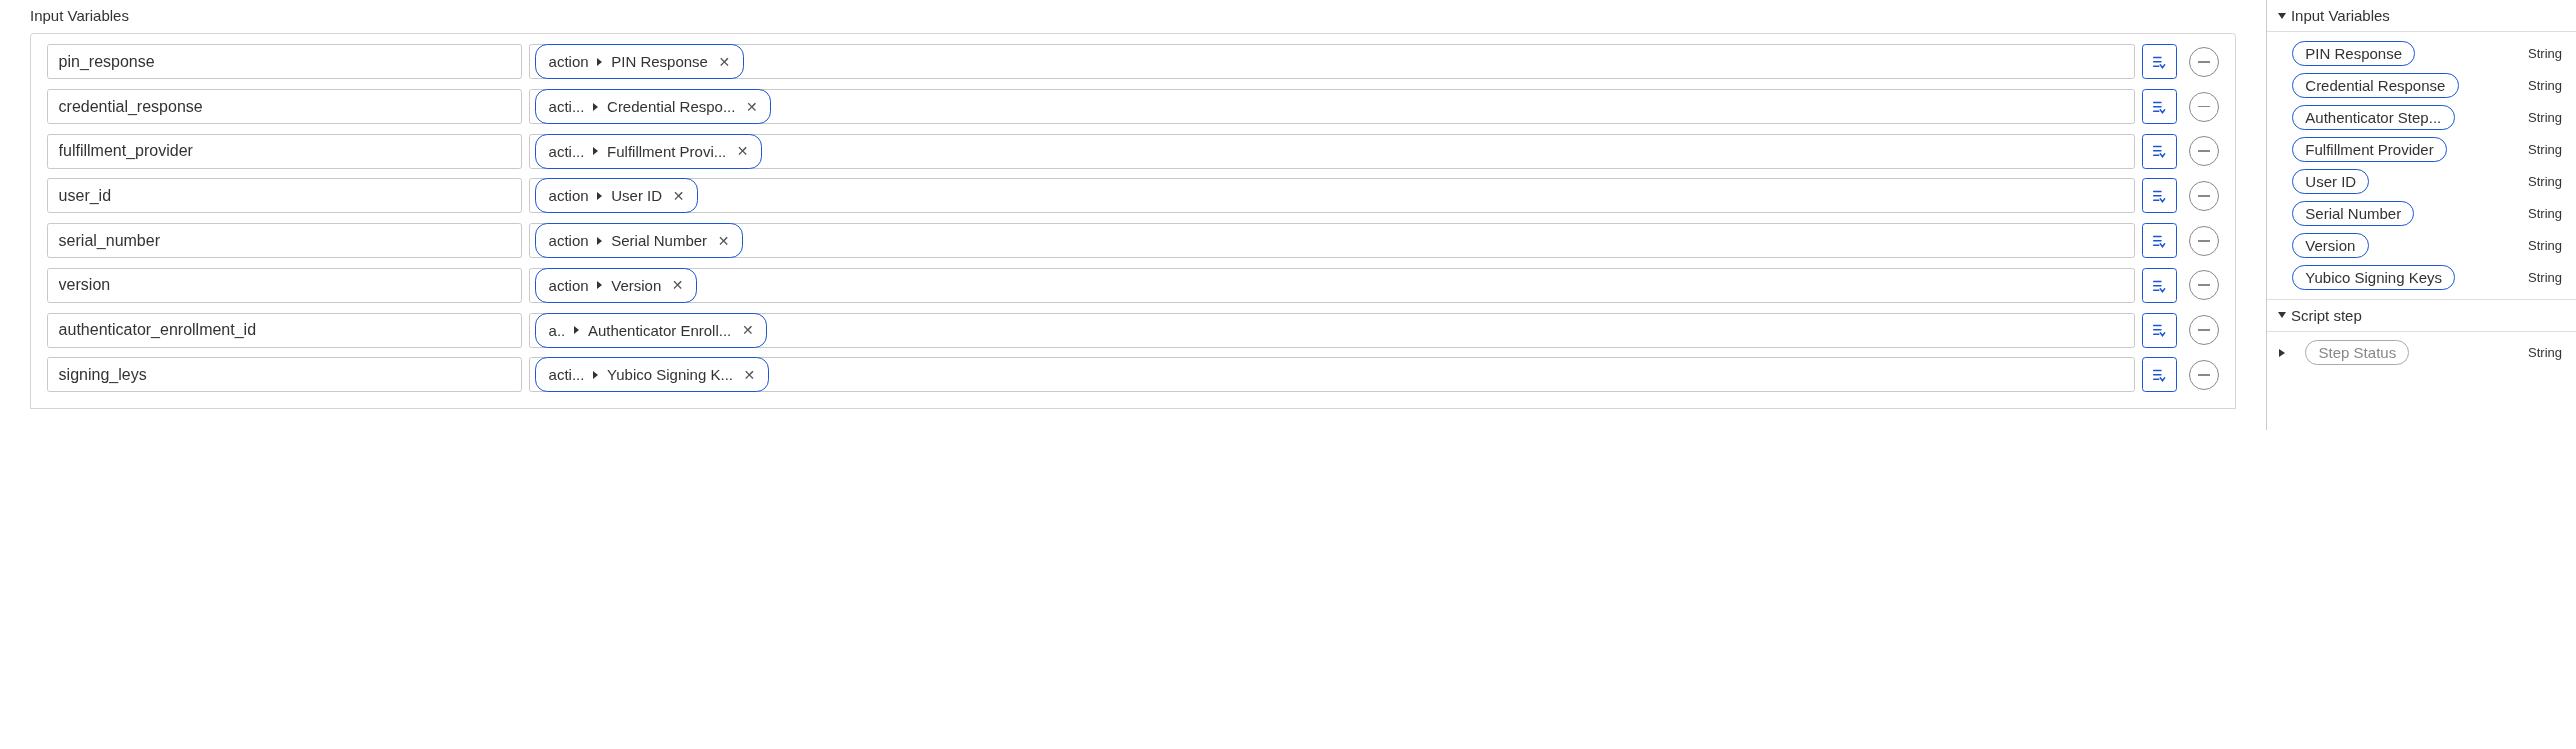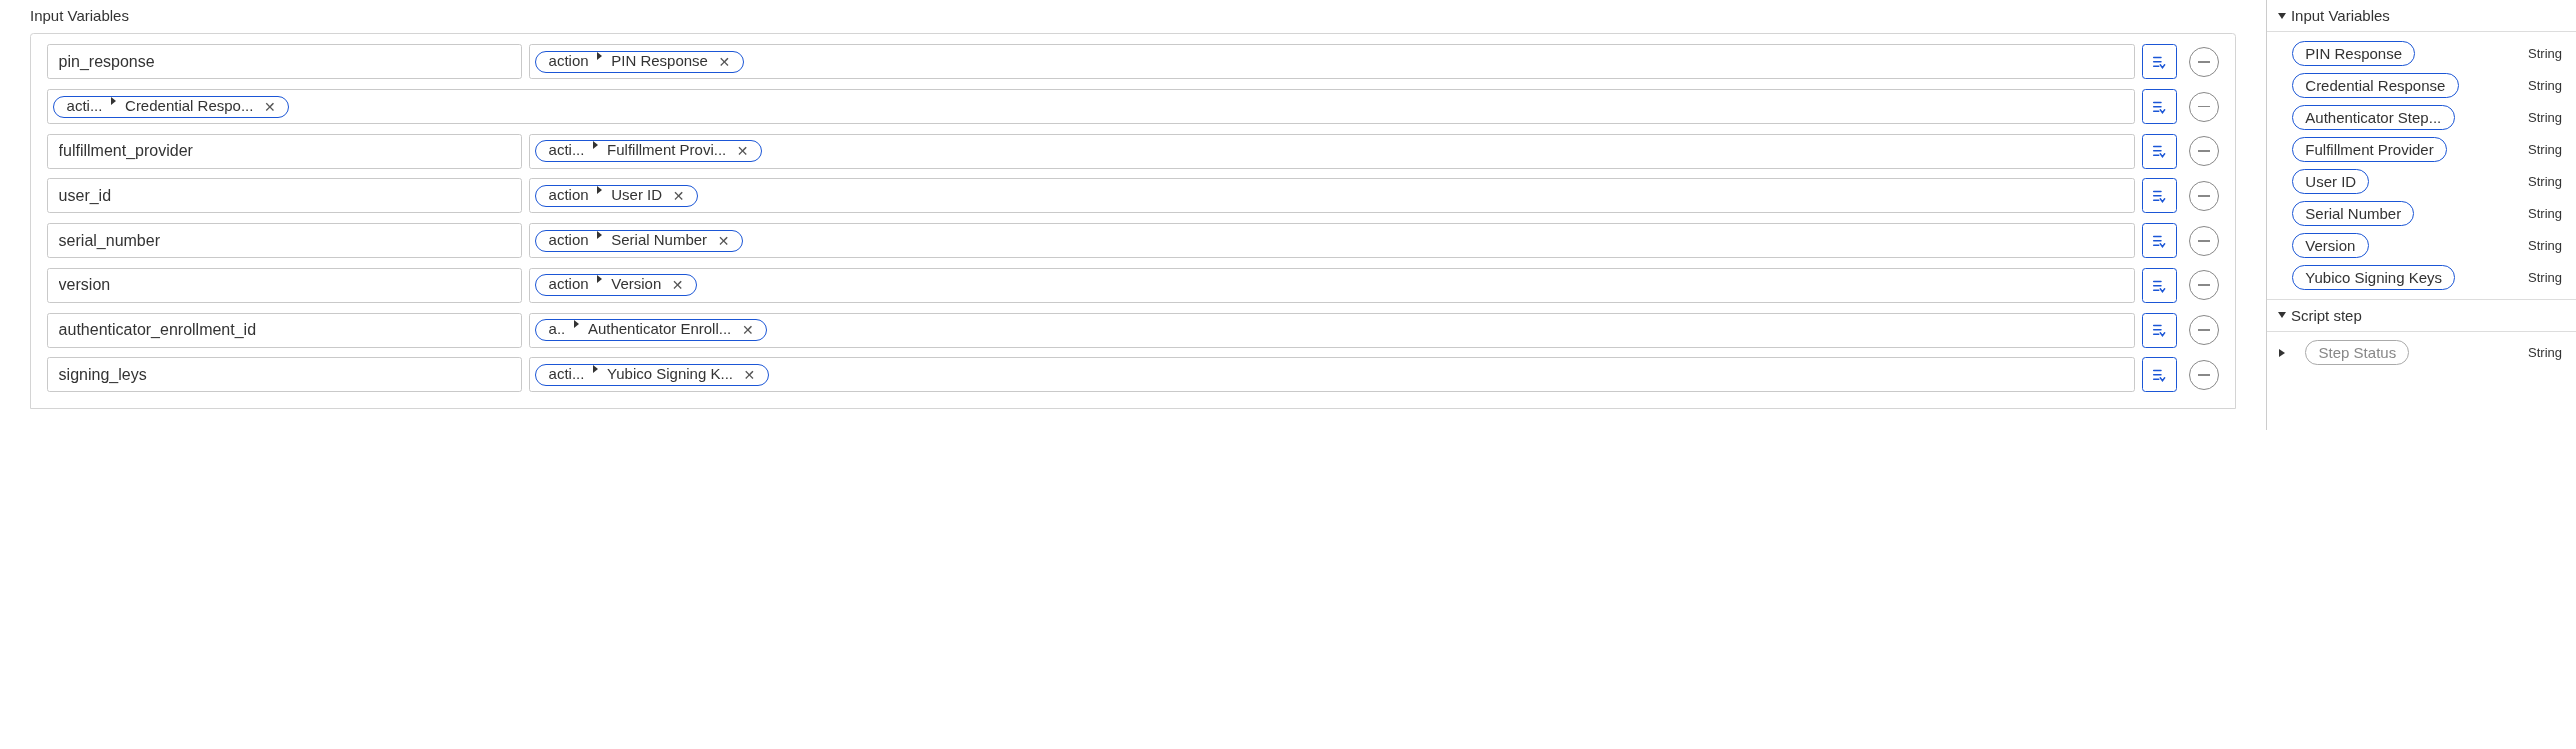--- a/index.html
+++ b/index.html
@@ -26,22 +26,22 @@
     outline: none; background: #fff;
   }
   .value-cell {
     flex: 1;
     height: 35px;
     border: 0.9px solid #c9c9c9; border-radius: 2.6px;
     display: flex; align-items: center; padding: 0 5.3px;
     background: #fff;
   }
   .pill {
-    display: inline-flex; gap: 5.3px;
-    height: 22px; padding: 0 10.6px 0 12.3px;
+    display: inline-flex; align-items: center; gap: 5.3px;
+    height: 35px; padding: 0 10.6px 0 12.3px;
     border: 1.3px solid #1b56d6; border-radius: 12.3px;
     color: #333; font-size: 15px; white-space: nowrap;
   }
   .pill .seg { color: #333; }
   .caret { display: inline-block; width: 0; height: 0;
     border-top: 4.4px solid transparent; border-bottom: 4.4px solid transparent;
     border-left: 5.3px solid #333; margin: 0 3.5px;
   }
   .pill-close {
     border: none; background: transparent; cursor: pointer; padding: 0 1.8px 0 5.3px;
@@ -111,20 +111,21 @@
                 <path d="M5 12h10"></path>
                 <path d="M5 18h7"></path>
                 <path d="M20 16 l-3 4 l-3 -4"></path>
               </svg>
             </button>
             <button class="remove-btn">
               <span class="minus"></span>
             </button>
           </div>
           <div class="row">
+            <div class="name-cell"><input class="name-input" value="credential_response" style=""></div>
             <div class="value-cell">
               <span class="pill">
                 <span class="seg">acti...</span>
                 <span class="caret"></span>
                 <span class="seg">Credential Respo...</span>
                 <button class="pill-close">✕</button>
               </span>
             </div>
             <button class="tool-btn">
               <svg viewBox="0 0 24 24" fill="none" stroke="#1b56d6" stroke-width="2" stroke-linecap="round">

